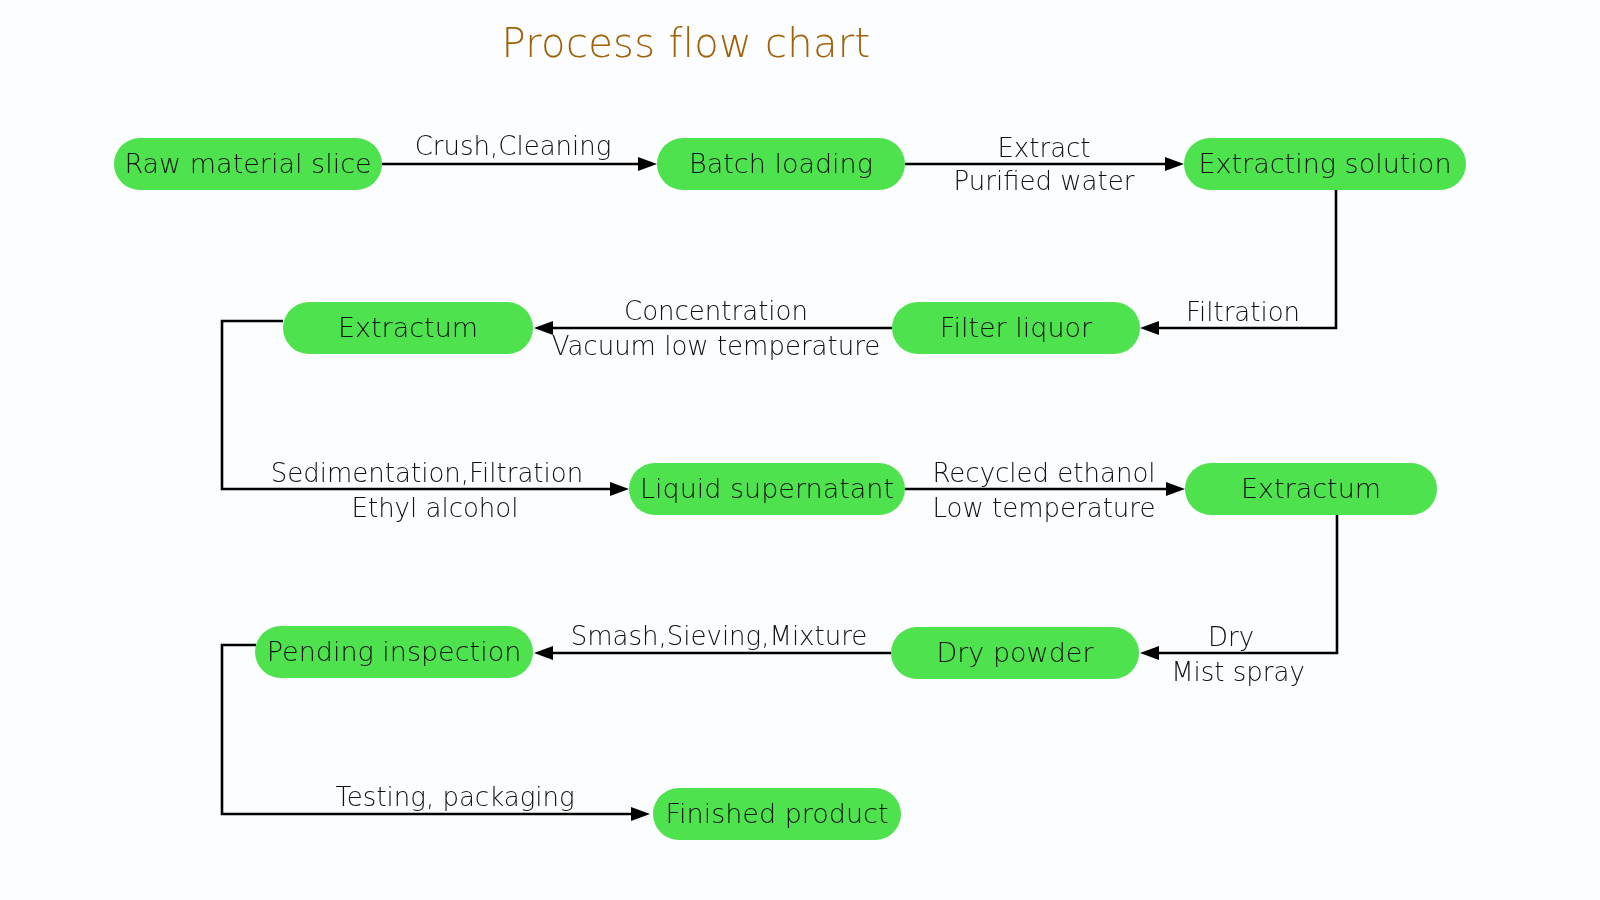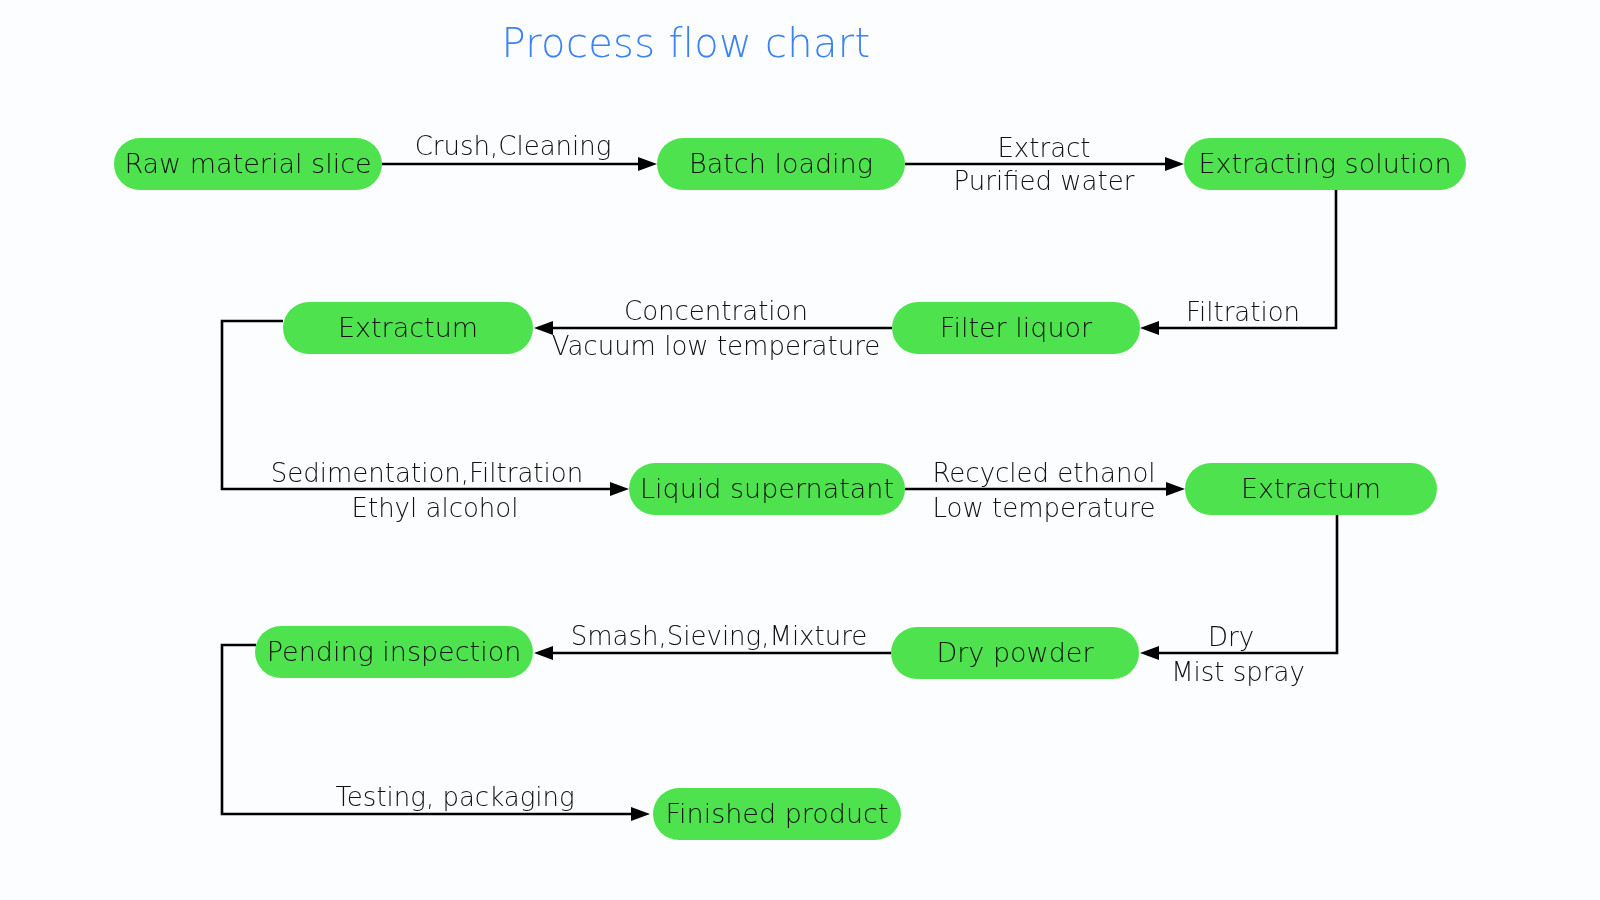--- a/index.html
+++ b/index.html
@@ -17,21 +17,21 @@
   }
   #chart-title {
     position: absolute;
     left: 0;
     top: 20px;
     width: 1372px;
     text-align: center;
     font-family: "DejaVu Sans", "Liberation Sans", sans-serif;
     font-size: 40px;
     font-weight: 300;
-    color: #3b82f6;
+    color: #a16207;
     letter-spacing: 0.3px;
     white-space: nowrap;
   }
   svg#flow {
     position: absolute;
     left: 0;
     top: 0;
     width: 1600px;
     height: 900px;
   }

